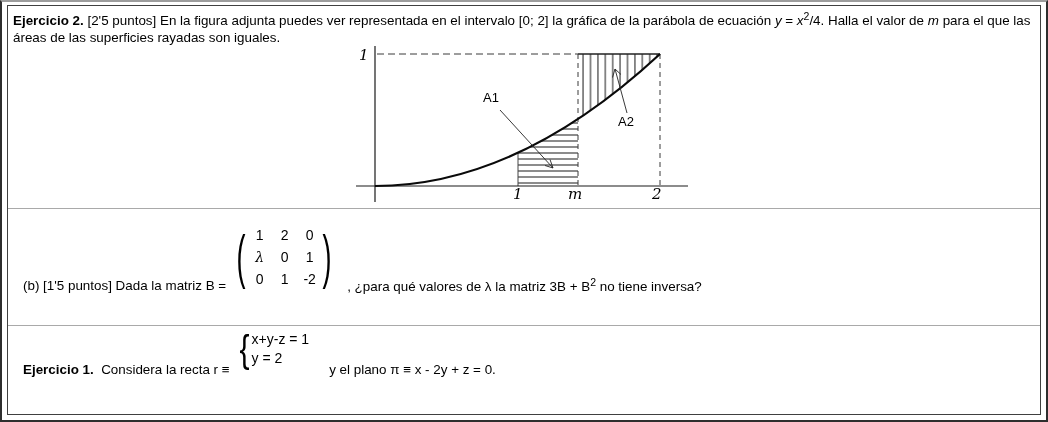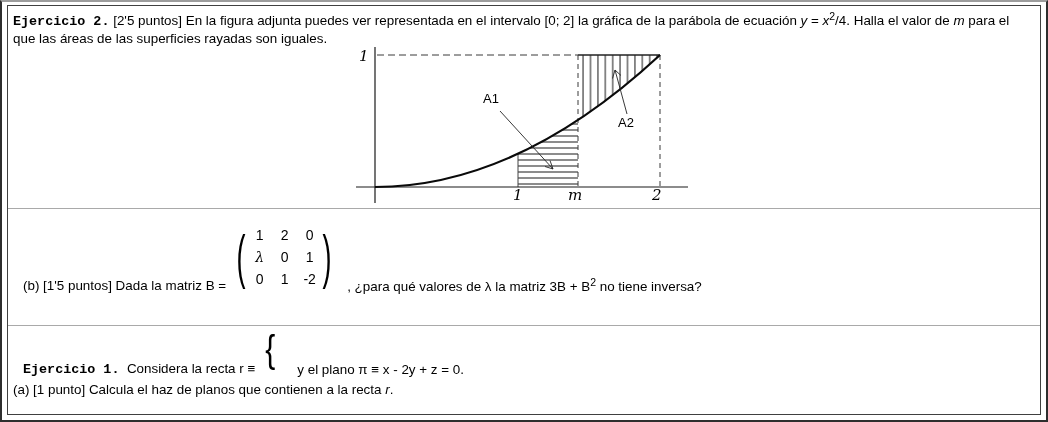--- a/index.html
+++ b/index.html
@@ -9,21 +9,21 @@
     border:2px solid #2e2e2e; border-top-color:#9c9c9c;
     padding:3px 5px 5px 5px;
     font-family:"Liberation Sans", sans-serif; font-size:13.4px;
   }
   .inner { box-sizing:border-box; height:100%; border:1px solid #404040; overflow:hidden; }
   .row { box-sizing:border-box; padding:2px 5px 0 5px; }
   .row + .row { border-top:1px solid #a9a9a9; }
   .row1 { height:202px; }
   .row2 { height:117px; }
   p { margin:0; line-height:17px; }
-  .bold { font-weight:bold;font-family:Liberation Mono, monospace; }
+  .bold { font-weight:bold; }
   .it { font-style:italic; }
   .sup { font-size:10.5px; vertical-align:4.5px; }
   .figure-wrap { margin:-4px 0 0 337px; }
 
   
   .mathline { display:flex; align-items:flex-end; }
   .mathline > span { line-height:17px;margin-left:10px; }
 
   
   .matrix { display:flex; align-items:center; margin:0 4px 0 4px; }
@@ -139,21 +139,24 @@
       </div>
     </section>
 
     <section class="row row3">
       <div class="mathline">
         <span><span class="bold">Ejercicio 1.</span><span>&nbsp; Considera la recta r </span><span>≡</span></span>
         <span class="system">
           <span class="brace">
               <span>{</span>
             </span>
+          <span class="sysrows">
+            <span style="display:block">x+y-z = 1</span>
+            <span style="display:block">y = 2</span>
+          </span>
         </span>
         <span>y el plano π ≡ x - 2y + z = 0.</span>
       </div>
 
-      <p class="ej4a"><span>(a) [1 punto] Calcula el haz de planos que contienen a la recta </span><span class="it">r</span><span>.</span></p>
     </section>
 
   </div>
 </div>
 
 </body></html>

